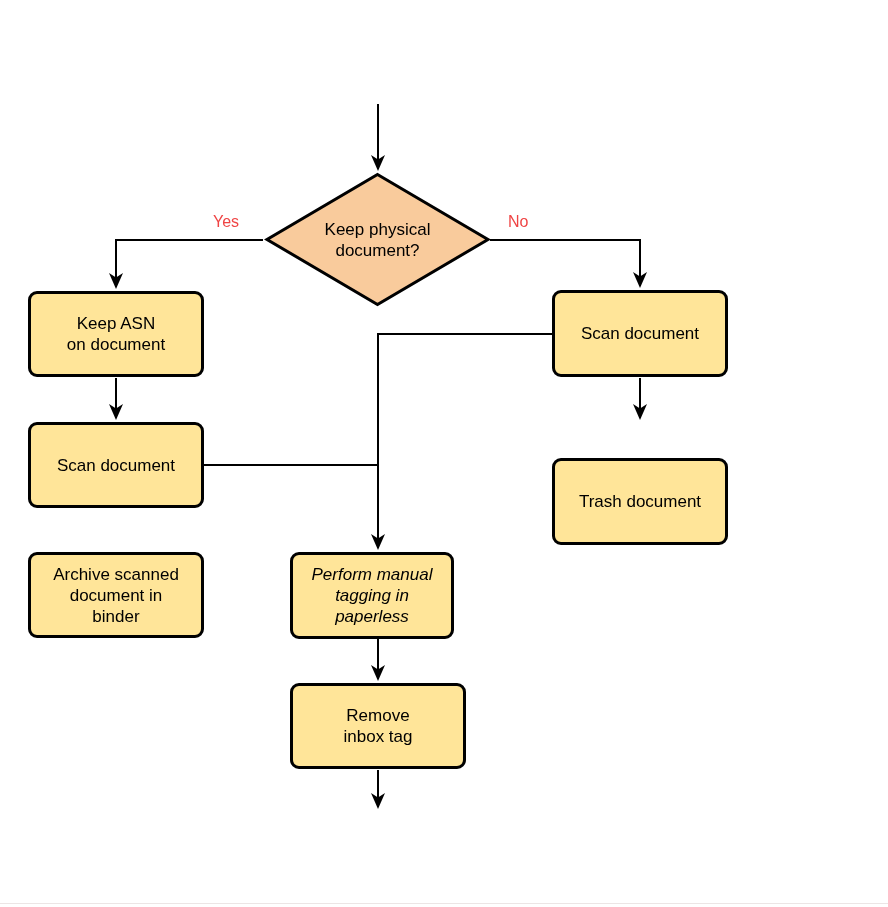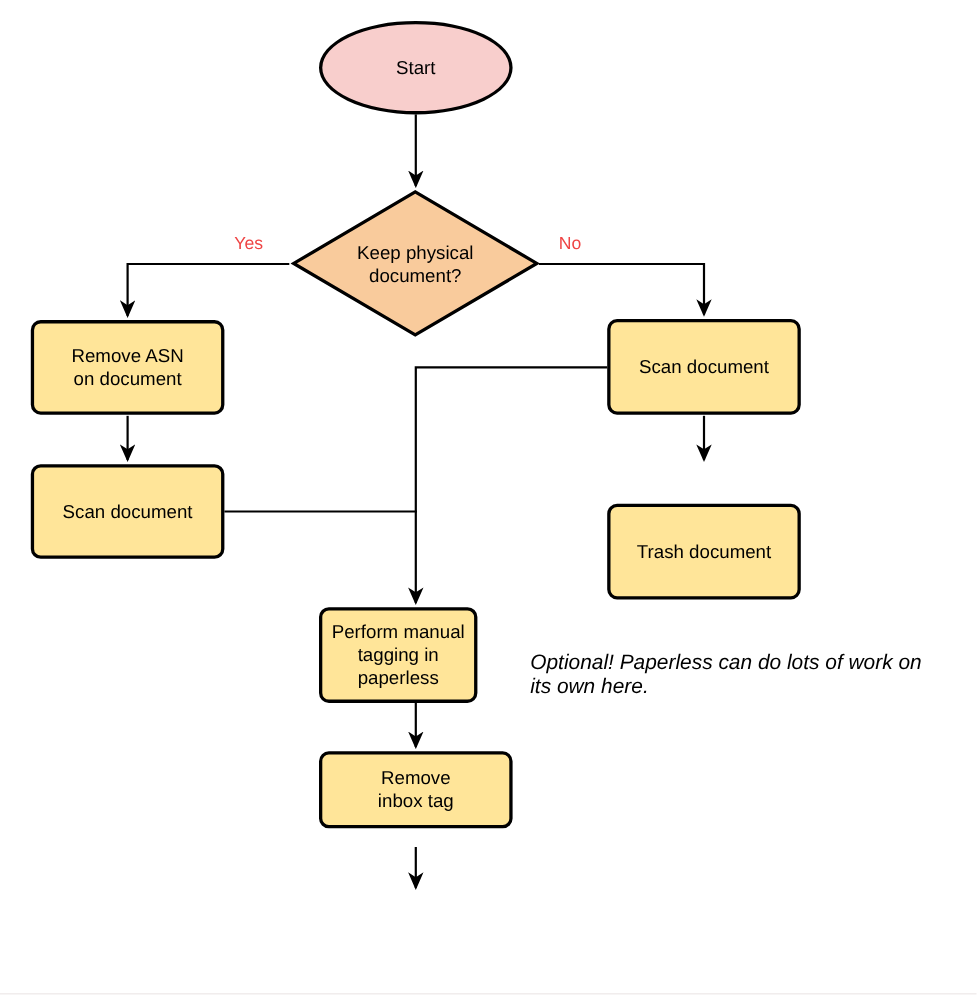--- a/index.html
+++ b/index.html
@@ -98,63 +98,63 @@
       <polyline points="490,240 640,240 640,286" marker-end="url(#arrow)"></polyline>
       <polyline points="116,378 116,418" marker-end="url(#arrow)"></polyline>
       <polyline points="204,465 379,465"></polyline>
       <polyline points="552,334 378,334 378,548" marker-end="url(#arrow)"></polyline>
       <polyline points="640,378 640,418" marker-end="url(#arrow)"></polyline>
       <polyline points="378,639 378,679" marker-end="url(#arrow)"></polyline>
       <polyline points="378,770 378,807" marker-end="url(#arrow)"></polyline>
     </g>
   </svg>
 
-  <div class="node terminator" style="left:290px; top:19px; width:176px; height:85px;">
-    <span class="node-label">Start</span>
-  </div>
 
   <div class="node decision" style="left:264px; top:172px; width:227px; height:135px;align-items:center;">
     <svg width="227" height="135" viewBox="0 0 227 135">
       <polygon points="113.5,2.5 224,67.5 113.5,132.5 3,67.5" fill="#f9cb9c" stroke="#000000" stroke-width="3"></polygon>
     </svg>
     <span class="node-label">Keep physical
 document?</span>
   </div>
 
   <div class="edge-label" style="left:213px; top:212px;">Yes</div>
   <div class="edge-label" style="left:508px; top:212px;text-align:right;">No</div>
 
   <div class="node process" style="left:28px; top:291px; width:176px; height:86px;">
-    <span class="node-label">Remove ASN
+    <span class="node-label">Keep ASN
 on document</span>
   </div>
 
   <div class="node process" style="left:28px; top:422px; width:176px; height:86px;">
     <span class="node-label">Scan document</span>
   </div>
 
+  <div class="node process" style="left:28px; top:552px; width:176px; height:86px;">
+    <span class="node-label">Archive scanned
+document in
+binder</span>
+  </div>
 
   <div class="node process" style="left:552px; top:290px; width:176px; height:87px;">
     <span class="node-label">Scan document</span>
   </div>
 
   <div class="node process" style="left:552px; top:421px; width:176px; height:87px;margin-top:37px;">
     <span class="node-label">Trash document</span>
   </div>
 
-  <div class="node process" style="left:290px; top:552px; width:144px; height:87px;">
+  <div class="node process" style="left:290px; top:552px; width:164px; height:87px;font-style:italic;">
     <span class="node-label">Perform manual
 tagging in
 paperless</span>
   </div>
 
-  <div class="note">Optional! Paperless can do lots of work on
-its own here.</div>
 
-  <div class="node process" style="left:290px; top:683px; width:176px; height:70px;">
+  <div class="node process" style="left:290px; top:683px; width:176px; height:86px;">
     <span class="node-label">Remove
 inbox tag</span>
   </div>
 
 
   <div class="page-edge"></div>
 
 </div>
 
 </body></html>

